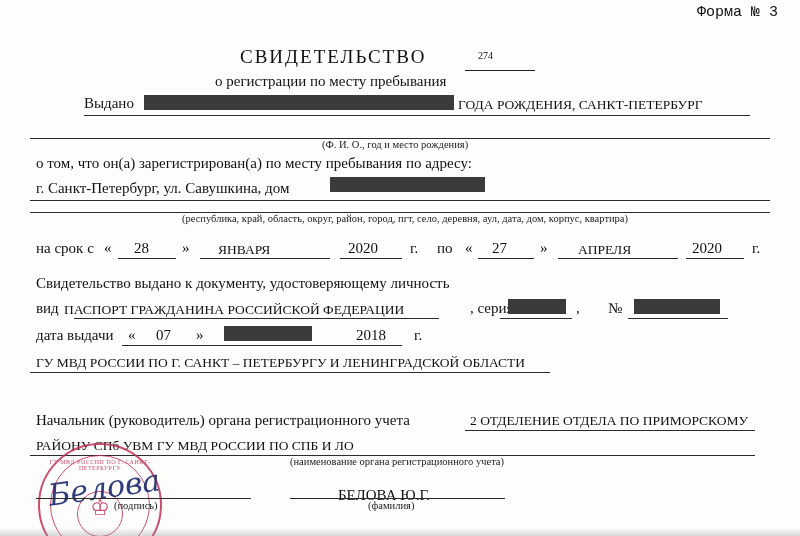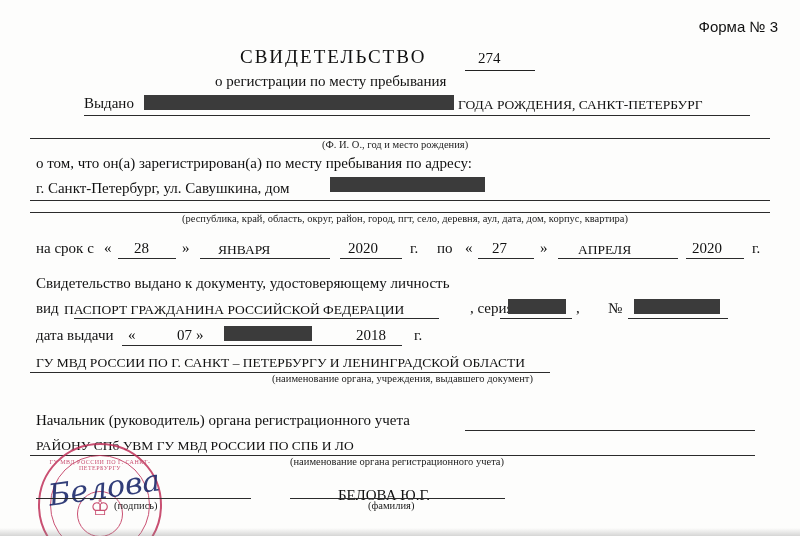--- a/index.html
+++ b/index.html
@@ -18,38 +18,38 @@
   .page {
     position: absolute;
     left: 0; top: 0;
     width: 800px;
     height: 536px;
     background: #fdfdfc;
   }
   .form-no {
     position: absolute;
     right: 22px;
-    top: 18px;
-    font-size: 15px;
-    font-family: Liberation Sans, sans-serif;
+    top: 4px;
+    font-size: 15px;
+    font-family: Liberation Mono, monospace;
     margin-left: 15px;
   }
   .title {
     position: absolute;
     left: 240px;
     top: 46px;
     font-size: 19px;
     letter-spacing: 2px;
     font-family: "Liberation Serif", serif;
   }
   .title-number {
     position: absolute;
     left: 478px;
     top: 50px;
-    font-size: 15px;
+    font-size: 10px;
   }
   .title-number-rule {
     position: absolute;
     left: 465px;
     top: 70px;
     width: 70px;
     border-bottom: 1px solid #222;
   }
   .subtitle {
     position: absolute;
@@ -217,32 +217,32 @@
   <div class="lbl" style="left:443px; top:300px;margin-left:27px;">, серия</div>
   <div class="redact" style="left:508px; top:299px; width:58px;"></div>
   <div class="rule" style="left:500px; top:318px; width:72px;"></div>
   <div class="lbl" style="left:576px; top:300px;">,</div>
   <div class="lbl" style="left:608px; top:300px;">№</div>
   <div class="redact" style="left:634px; top:299px; width:86px;"></div>
   <div class="rule" style="left:628px; top:318px; width:100px;"></div>
 
   <div class="lbl" style="left:36px; top:327px;">дата выдачи</div>
   <div class="quote" style="left:128px; top:327px;">«</div>
-  <div class="val" style="left:156px; top:327px;margin-left:21px;">07</div>
+  <div class="val" style="left:156px; top:327px;">07</div>
   <div class="quote" style="left:196px; top:327px;">»</div>
   <div class="redact" style="left:224px; top:326px; width:88px;"></div>
   <div class="val" style="left:356px; top:327px;">2018</div>
   <div class="lbl" style="left:414px; top:327px;">г.</div>
   <div class="rule" style="left:122px; top:345px; width:280px;"></div>
 
   <div class="caps" style="left:36px; top:355px;text-align:center;">ГУ  МВД  РОССИИ  ПО  Г. САНКТ – ПЕТЕРБУРГУ  И  ЛЕНИНГРАДСКОЙ ОБЛАСТИ</div>
   <div class="rule" style="left:30px; top:372px; width:520px;"></div>
-  <div class="small" style="left:272px; top:373px;">(наименование органа, учреждения, выдавшего документ)</div>
 
   <div class="lbl" style="left:36px; top:412px;">Начальник (руководитель) органа регистрационного учета</div>
+  <div class="caps" style="left:470px; top:413px;">2 ОТДЕЛЕНИЕ ОТДЕЛА  ПО ПРИМОРСКОМУ</div>
   <div class="rule" style="left:465px; top:430px; width:290px;"></div>
   <div class="caps" style="left:36px; top:438px;">РАЙОНУ СПб УВМ  ГУ  МВД  РОССИИ  ПО СПБ  И  ЛО</div>
   <div class="rule" style="left:30px; top:455px; width:725px;"></div>
   <div class="small" style="left:290px; top:456px;">(наименование органа регистрационного учета)</div>
 
   <div class="stamp">
     <div class="stamp-inner"></div>
     <div class="stamp-text-top">ГУ МВД РОССИИ ПО Г. САНКТ-ПЕТЕРБУРГУ</div>
     <div class="stamp-core"></div>
     <div class="stamp-eagle">♔</div>

